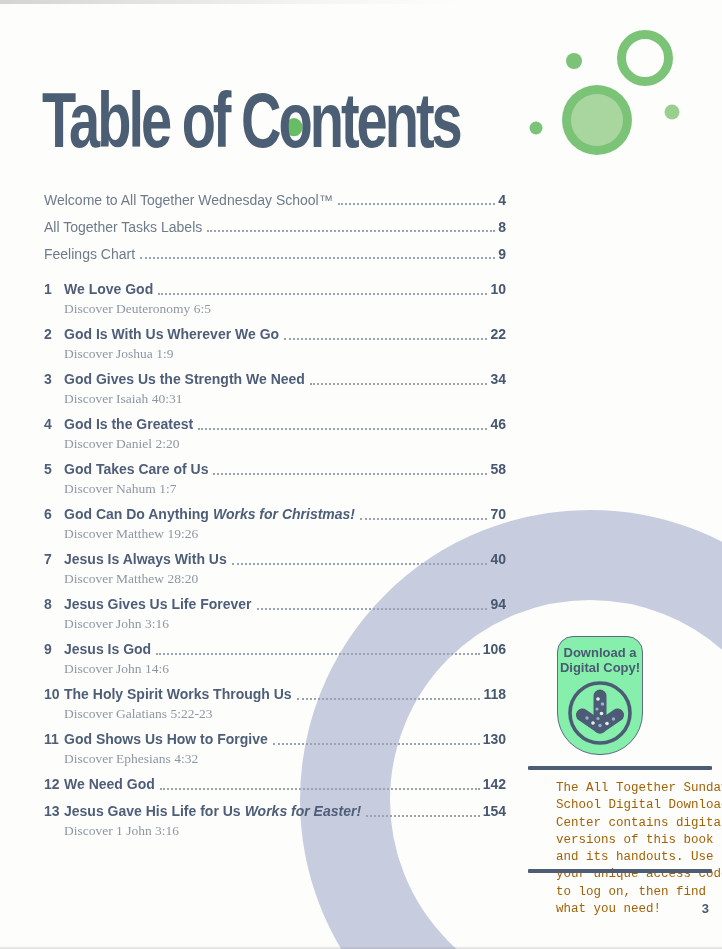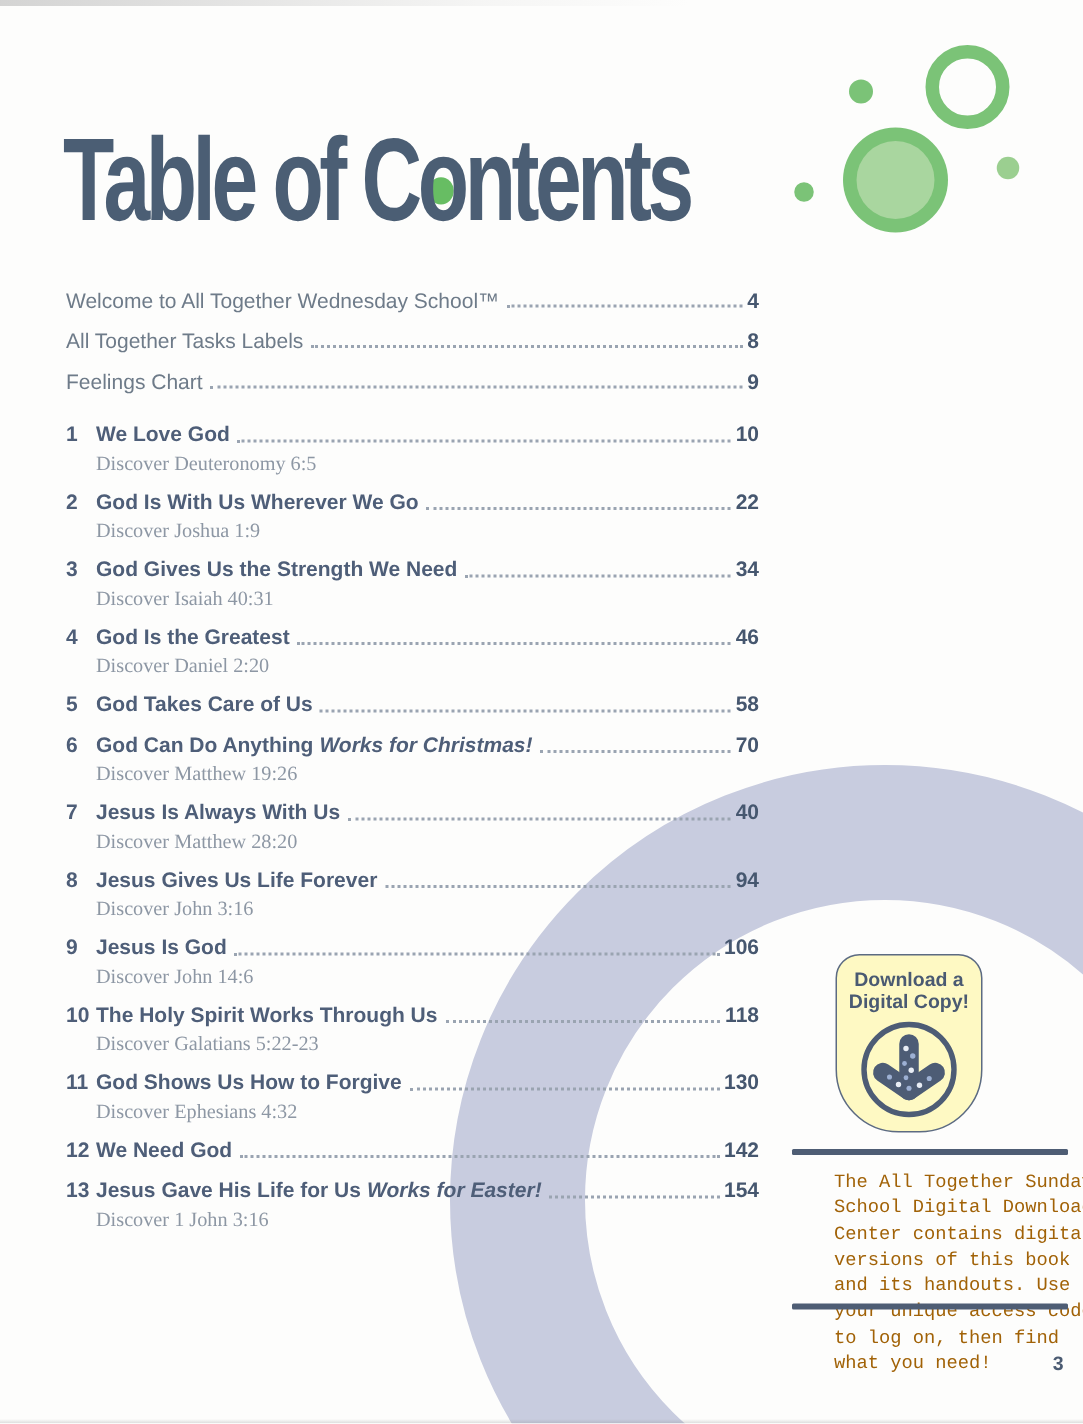--- a/index.html
+++ b/index.html
@@ -30,21 +30,21 @@
   .entry{margin-bottom:8px;}
   .entry-title-row{display:flex;align-items:flex-end;line-height:19px;font-size:14px;
     font-weight:bold;color:#4e5e78;}
   .entry-num{width:20px;flex:0 0 20px;}
   .t-italic{font-style:italic;margin-left:4px;}
   .leader{flex:1 1 auto;border-bottom:2px dotted #9aa4b1;margin:0 3px 4px 5px;min-width:20px;}
   .pagenum{font-weight:bold;color:#46576f;font-size:14px;}
   .entry-sub{margin-left:20px;margin-top:1px;line-height:17px;font-size:13.5px;color:#8d97a4;font-family:Liberation Serif, serif;}
 
   
-  .badge{position:absolute;left:557px;top:636px;width:98px;height:119px;background:#fef9c3;
+  .badge{position:absolute;left:557px;top:636px;width:86px;height:119px;background:#86efac;
     border:1.6px solid #5c6b82;border-radius:16px 16px 42px 42px;text-align:center;box-sizing:border-box;}
   .badge-text{margin-top:9px;font-size:13px;line-height:14.5px;font-weight:bold;color:#4a5a72;}
   .badge-icon{margin-top:3px;}
 
   .rule{position:absolute;left:528px;width:184px;height:4px;background:#4e5d74;border-radius:1px;}
   .rule-1{top:766px;}
   .rule-2{top:869px;}
   .note{position:absolute;left:556px;top:780px;width:184px;font-size:12.5px;line-height:17.3px;
     color:#a16207;font-family:Liberation Mono, monospace;}
   .folio{position:absolute;right:13px;top:901px;font-size:13px;font-weight:bold;color:#4b5b72;}
@@ -128,20 +128,21 @@
             </div>
             <div class="entry-sub">Discover Daniel 2:20</div>
           </div>
           <div class="entry">
             <div class="entry-title-row">
               <span class="entry-num">5</span>
               <span>God Takes Care of Us</span>
               <span class="leader"></span>
               <span class="pagenum">58</span>
             </div>
+            <div class="entry-sub">Discover Nahum 1:7</div>
           </div>
           <div class="entry">
             <div class="entry-title-row">
               <span class="entry-num">6</span>
               <span>God Can Do Anything</span>
               <span class="t-italic">Works for Christmas!</span>
               <span class="leader"></span>
               <span class="pagenum">70</span>
             </div>
             <div class="entry-sub">Discover Matthew 19:26</div>

